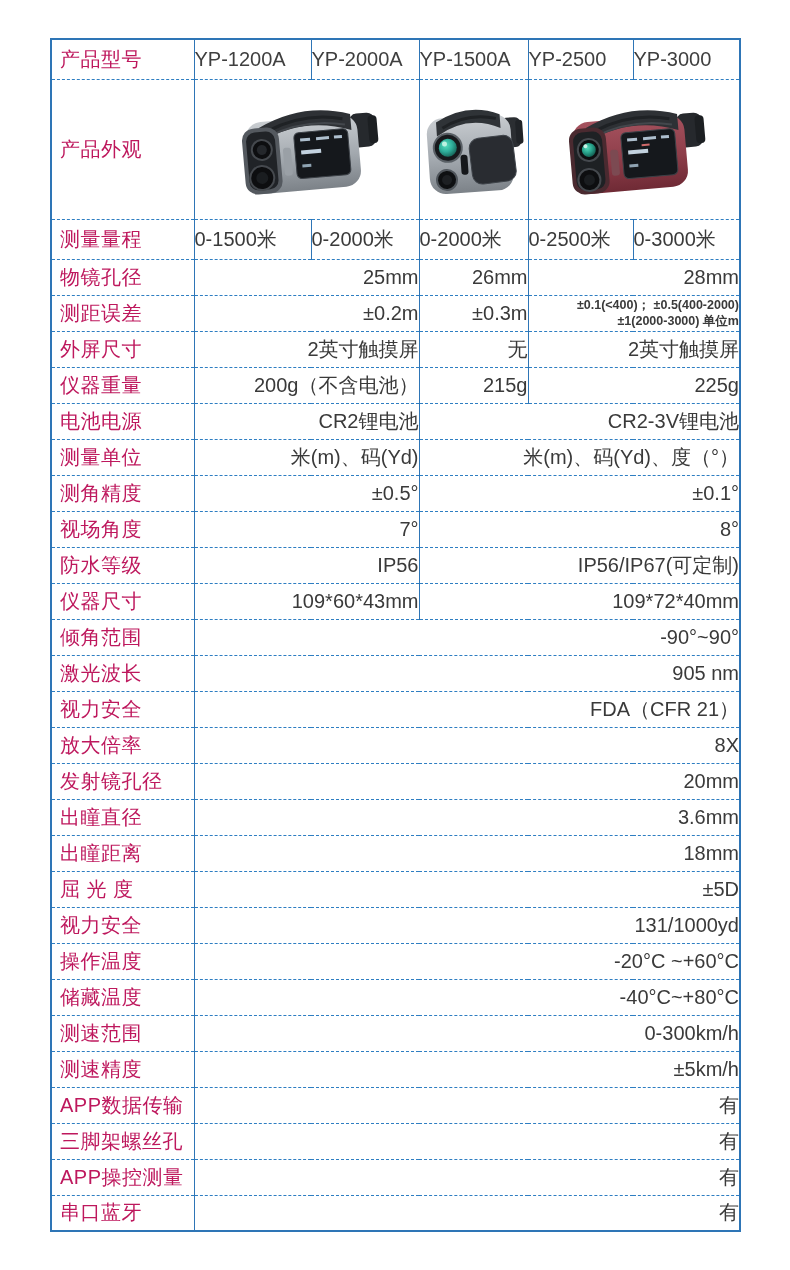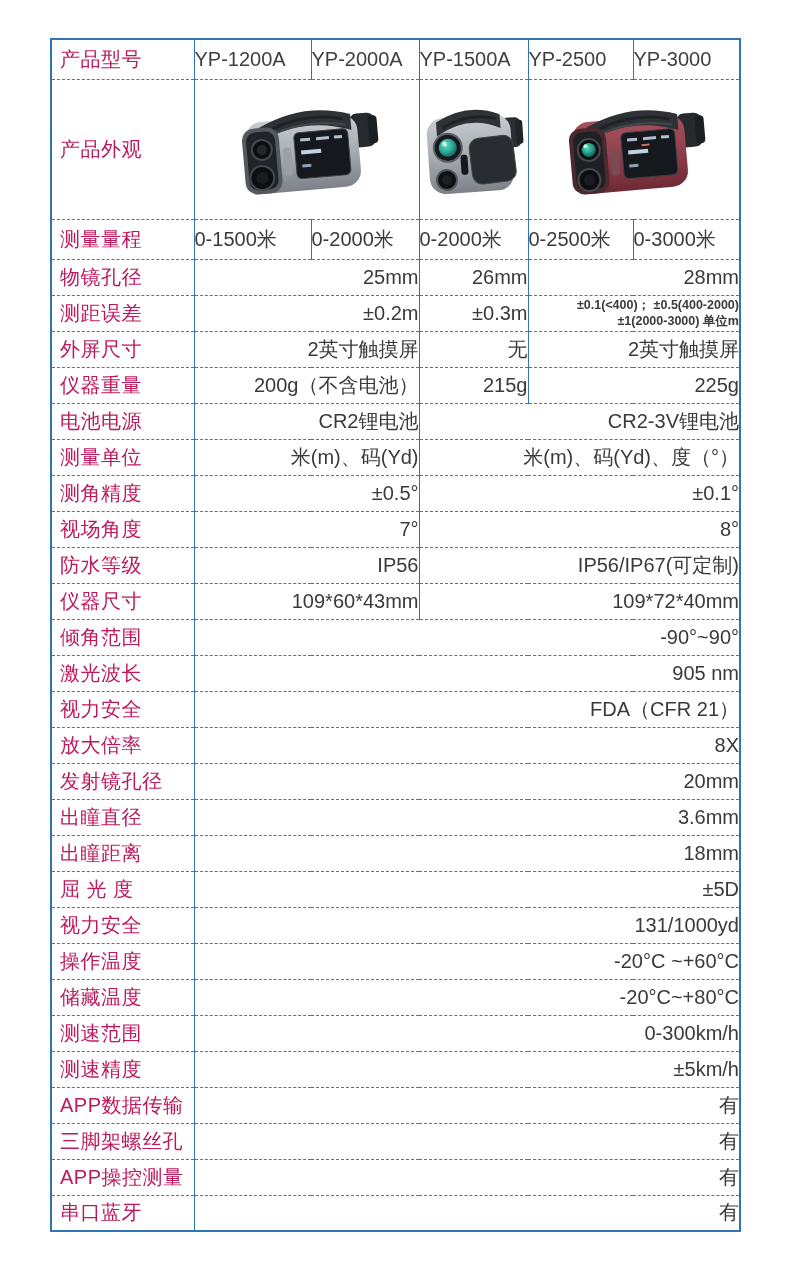--- a/index.html
+++ b/index.html
@@ -277,21 +277,21 @@
   <tr class="h-std">
     <td class="label">视力安全</td>
     <td class="val" colspan="5">131/1000yd</td>
   </tr>
   <tr class="h-std">
     <td class="label">操作温度</td>
     <td class="val" colspan="5">-20°C ~+60°C</td>
   </tr>
   <tr class="h-std">
     <td class="label">储藏温度</td>
-    <td class="val" colspan="5">-20°C~+80°C</td>
+    <td class="val" colspan="5">-40°C~+80°C</td>
   </tr>
   <tr class="h-std">
     <td class="label">测速范围</td>
     <td class="val" colspan="5">0-300km/h</td>
   </tr>
   <tr class="h-std">
     <td class="label">测速精度</td>
     <td class="val" colspan="5">±5km/h</td>
   </tr>
   <tr class="h-std">

